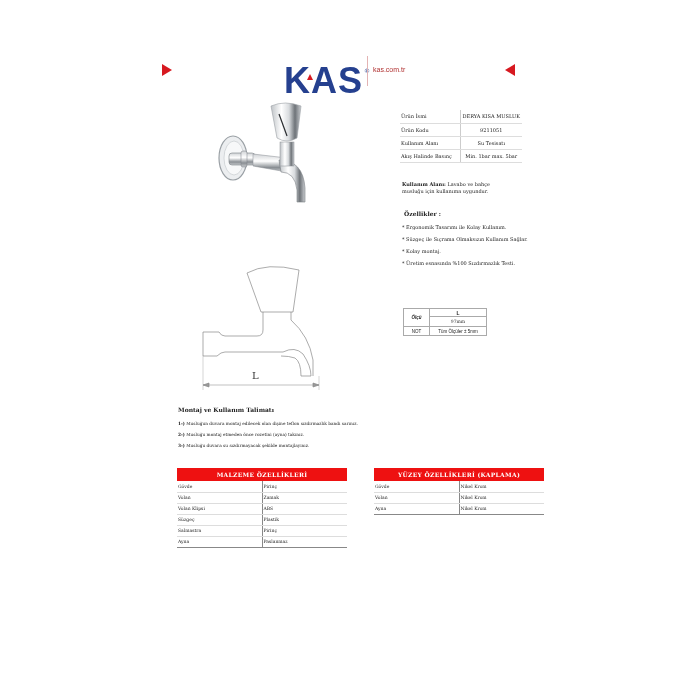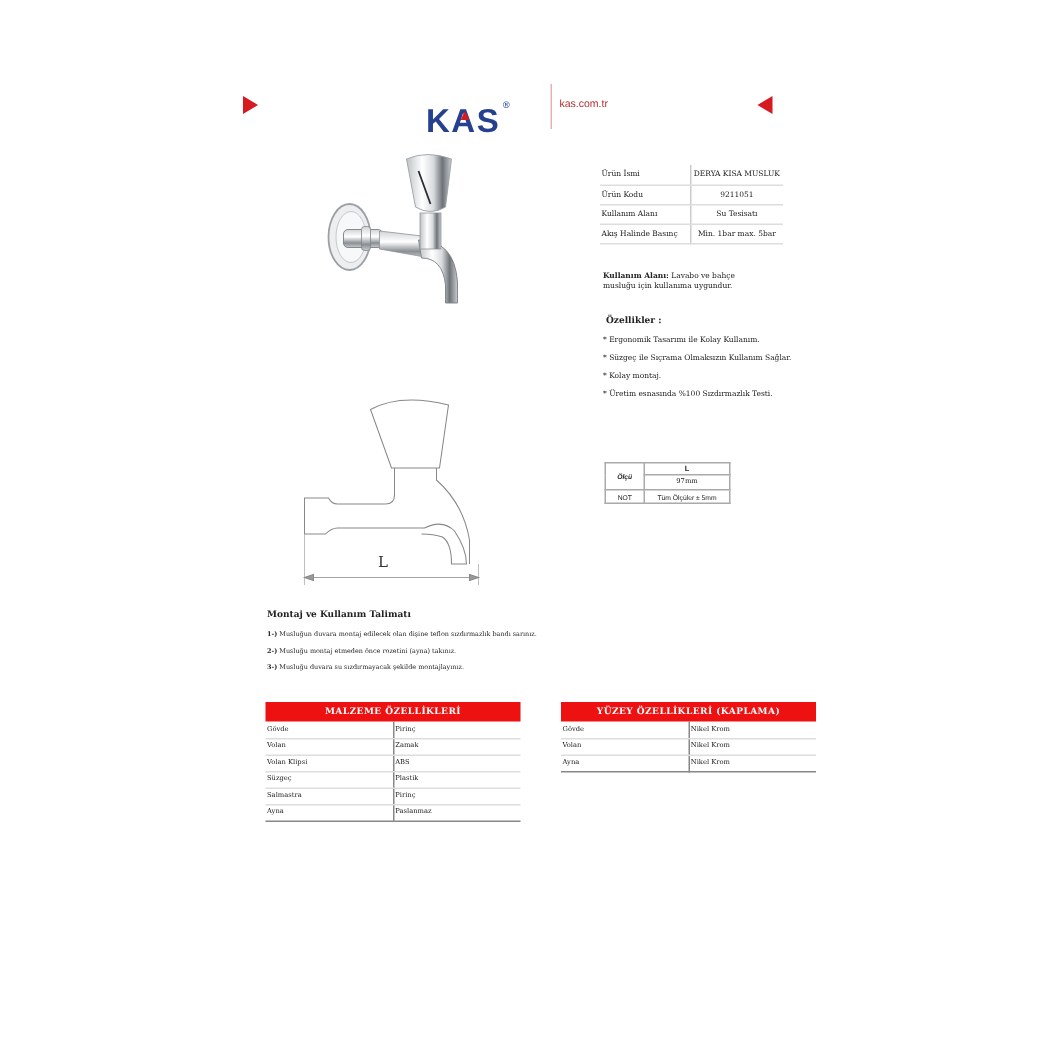--- a/index.html
+++ b/index.html
@@ -7,21 +7,21 @@
   body { position: relative; font-family: "DejaVu Serif", serif; color: #222; }
 
   .abs { position: absolute; }
 
   
   .arrow-left { left: 162px; top: 64px; width: 0; height: 0;
     border-top: 6px solid transparent; border-bottom: 6px solid transparent; border-left: 10px solid #d71920; }
   .arrow-right { left: 505px; top: 64px; width: 0; height: 0;
     border-top: 6px solid transparent; border-bottom: 6px solid transparent; border-right: 10px solid #d71920; }
   .logo { left: 284px; top: 58px; height: 24px; display: flex; align-items: center; }
-  .logo-text { font-family: "Liberation Sans", sans-serif; font-weight: bold; font-size: 22px; color: #25408f; letter-spacing: 1px; line-height: 24px; margin-top: 21px; }
+  .logo-text { font-family: "Liberation Sans", sans-serif; font-weight: bold; font-size: 36px; color: #25408f; letter-spacing: 1px; line-height: 24px; margin-top: 21px; }
   .reg { font-size: 6px; color: #25408f; vertical-align: top; margin-left: 1px; }
   .logo-divider { left: 367px; top: 56px; width: 1px; height: 30px; background: #e3b3b3; }
   .site { left: 373px; top: 66px; font-family: "Liberation Sans", sans-serif; font-size: 7px; color: #b03030; }
 
   
   .photo { left: 205px; top: 98px; width: 120px; height: 120px; }
 
   
   .info-table { left: 400px; top: 110px; width: 122px; border-collapse: collapse; font-size: 5px; }
   .info-table td { height: 13px; border-bottom: 1px solid #ddd; padding: 0 1px; white-space: nowrap; }

